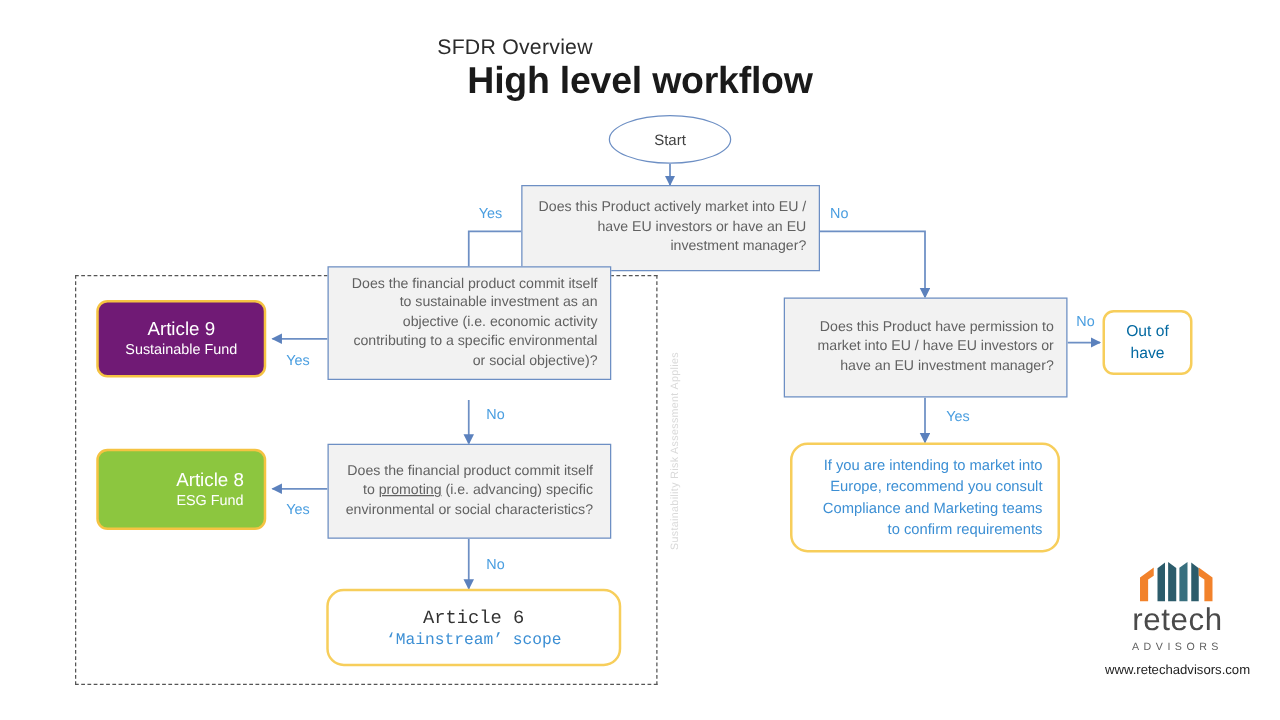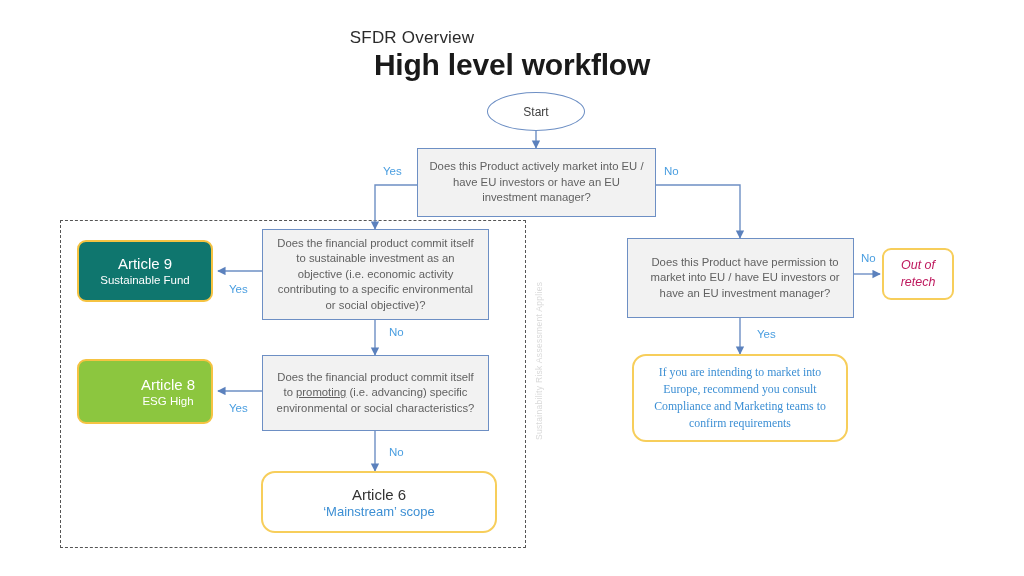--- a/index.html
+++ b/index.html
@@ -19,53 +19,53 @@
     position:absolute;left:0;top:48px;width:1024px;text-align:center;
     font-size:30px;color:#1a1a1a;font-weight:700;letter-spacing:-.2px;
   }
 
   
   #wires{position:absolute;left:0;top:0;width:1024px;height:576px;pointer-events:none;}
 
   
   .node{position:absolute;box-sizing:border-box;display:flex;
         flex-direction:column;align-items:center;justify-content:center;
-        text-align:center;}
+        text-align:right;}
 
   .start{
     border:1px solid #6d8fc4;background:#ffffff;border-radius:50%/50%;
     color:#404040;font-size:12px;
   }
 
   .decision{
     border:1px solid #6d8fc4;background:#f2f2f2;color:#616161;
     font-size:11.3px;line-height:15.5px;padding:6px 10px;
   }
   .decision u{text-decoration:underline;}
 
   .art9{
-    background:#0f766e;border:2px solid #f5c342;border-radius:9px;
+    background:#701a75;border:2px solid #f5c342;border-radius:9px;
     color:#ffffff;
   }
   .art8{
     background:#8cc63f;border:2px solid #f5c342;border-radius:9px;
     color:#ffffff;
   }
   .art-title{font-size:15px;line-height:19px;}
   .art-sub{font-size:11.5px;line-height:15px;}
 
   .art6{
-    background:#ffffff;border:2px solid #f7ce5b;border-radius:14px;
+    background:#ffffff;border:2px solid #f7ce5b;border-radius:14px;font-family:Liberation Mono, monospace;
   }
   .art6 .art-title{color:#333333;font-size:15px;}
   .art6 .art-sub{color:#3c8fd4;font-size:13px;}
 
   .outscope{
     background:#ffffff;border:2px solid #f7ce5b;border-radius:9px;
-    color:#be185d;font-size:12.5px;line-height:17px;font-style:italic;
+    color:#0369a1;font-size:12.5px;line-height:17px;
   }
 
   .advice{
     background:#ffffff;border:2px solid #f7ce5b;border-radius:14px;
     color:#3c8fd4;font-size:11.8px;line-height:17px;padding:6px 12px;
   }
 
   
   .scope-box{
     position:absolute;border:1.5px dashed #555555;box-sizing:border-box;
@@ -137,21 +137,21 @@
   <div class="node start" style="left:487px;top:92px;width:98px;height:39px;">
     <span>Start</span>
   </div>
 
   <div class="node decision" style="left:417px;top:148px;width:239px;height:69px;">
     <span>Does this Product actively market  into EU / have EU investors or have an EU investment manager?</span>
   </div>
   <div class="elabel" style="left:383px;top:165px;">Yes</div>
   <div class="elabel" style="left:664px;top:165px;">No</div>
 
-  <div class="node decision" style="left:262px;top:229px;width:227px;height:91px;">
+  <div class="node decision" style="left:262px;top:213px;width:227px;height:91px;">
     <span>Does the financial product commit itself to sustainable investment as an objective (i.e. economic activity contributing to a specific environmental or social objective)?</span>
   </div>
   <div class="elabel" style="left:229px;top:283px;">Yes</div>
   <div class="elabel" style="left:389px;top:326px;">No</div>
 
   <div class="node decision" style="left:262px;top:355px;width:227px;height:76px;">
     <span>
       <span>Does the financial product commit itself</span><br>
       <span>to </span><u>promoting</u><span>  (i.e. advancing) specific</span><br>
       <span>environmental or social characteristics?</span>
@@ -160,37 +160,50 @@
   <div class="elabel" style="left:229px;top:402px;">Yes</div>
   <div class="elabel" style="left:389px;top:446px;">No</div>
 
   <div class="node art9" style="left:77px;top:240px;width:136px;height:62px;">
     <span class="art-title">Article 9</span>
     <span class="art-sub">Sustainable Fund</span>
   </div>
 
   <div class="node art8" style="left:77px;top:359px;width:136px;height:65px;padding-left:46px;">
     <span class="art-title">Article 8</span>
-    <span class="art-sub">ESG High</span>
+    <span class="art-sub">ESG Fund</span>
   </div>
 
   <div class="node art6" style="left:261px;top:471px;width:236px;height:62px;">
     <span class="art-title">Article 6</span>
     <span class="art-sub">‘Mainstream’ scope</span>
   </div>
 
   <div class="node decision" style="left:627px;top:238px;width:227px;height:80px;padding-left:19px;">
     <span>Does this Product have permission to market  into EU / have EU investors or have an EU investment manager?</span>
   </div>
   <div class="elabel" style="left:861px;top:252px;">No</div>
   <div class="elabel" style="left:757px;top:328px;">Yes</div>
 
   <div class="node outscope" style="left:882px;top:248px;width:72px;height:52px;">
     <span>Out of</span>
-    <span>retech</span>
-  </div>
-
-  <div class="node advice" style="left:632px;top:354px;width:216px;height:88px;font-family:Liberation Serif, serif;">
+    <span>have</span>
+  </div>
+
+  <div class="node advice" style="left:632px;top:354px;width:216px;height:88px;">
     <span>If you are intending to market  into Europe, recommend  you consult Compliance and Marketing teams to confirm requirements</span>
   </div>
 
+  <div class="logo">
+    <svg class="logo-mark" viewBox="0 0 62 34" xmlns="http://www.w3.org/2000/svg">
+      <path d="M2,33 L2,14 L13,6 L13,12.5 L8.5,15.6 L8.5,33 Z" fill="#F2822B"></path>
+      <path d="M16,33 L16,6.5 L22,2 L22,33 Z" fill="#2C5C6B"></path>
+      <path d="M24.5,1.6 L31,6.4 L31,33 L24.5,33 Z" fill="#2C5C6B"></path>
+      <path d="M33.5,33 L33.5,6.2 L40,1.6 L40,33 Z" fill="#38707F"></path>
+      <path d="M43,33 L43,2 L49,6.5 L49,33 Z" fill="#2C5C6B"></path>
+      <path d="M60,33 L60,14 L49,6 L49,12.5 L53.5,15.6 L53.5,33 Z" fill="#F2822B"></path>
+    </svg>
+    <div class="logo-word">retech</div>
+    <div class="logo-sub">ADVISORS</div>
+    <div class="logo-url">www.retechadvisors.com</div>
+  </div>
 
 </div>
 
 </body></html>

